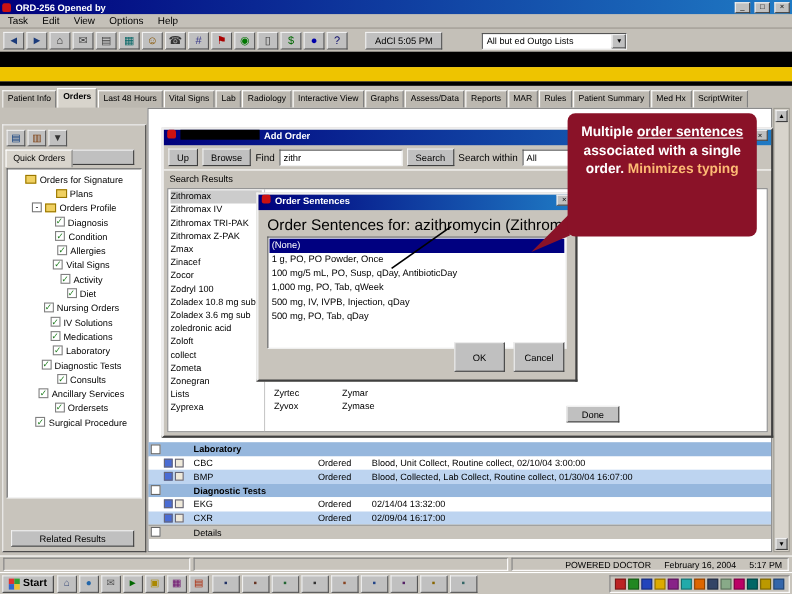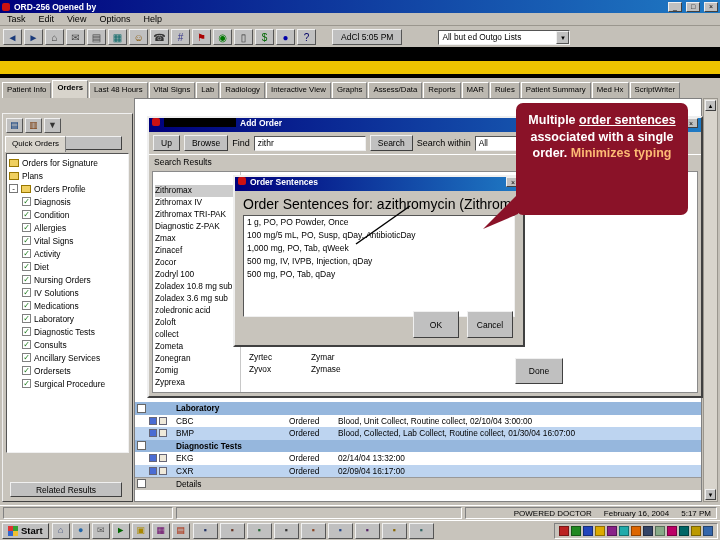--- a/index.html
+++ b/index.html
@@ -48,21 +48,21 @@
   .qo-tab{position:absolute;left:3px;top:0;height:16px;padding:2px 6px;background:#d8d4cc;
     border:1px solid #808080;border-bottom:none;border-top-color:#fff;border-left-color:#fff;font-size:8px;z-index:2;margin-top:38px;}
   .lp-body{position:absolute;left:0;top:15px;width:131px;height:389px;background:#c8c4bc;
     border:1px solid;border-color:#f0f0f0 #404040 #404040 #f0f0f0;padding:3px;}
   .lp-icons{display:flex;gap:2px;margin:1px 0 3px;}
   .lp-iconbtn{width:17px;height:15px;background:#c0c0c0;border:1px solid;border-color:#f0f0f0 #555 #555 #f0f0f0;
     font-size:9px;line-height:13px;text-align:center;padding:0;color:var(--c,#000);font-family:inherit;}
   .lp-view{margin:0 0 3px;height:14px;width:116px;background:#c0c0c0;border:1px solid;
     border-color:#f0f0f0 #404040 #404040 #f0f0f0;padding:1px 4px;font-size:8.5px;}
   .tree{background:#fff;border:1px solid;border-color:#555 #f0f0f0 #f0f0f0 #555;height:300px;overflow:hidden;padding:2px;}
-  .tree-root,.tree-leaf{display:flex;align-items:center;gap:3px;height:13px;font-size:8.4px;white-space:nowrap;overflow:hidden;}
+  .tree-root,.tree-leaf{display:flex;align-items:center;gap:3px;height:13px;font-size:8.4px;white-space:nowrap;overflow:hidden;justify-content:center;}
   .tree-leaf{padding-left:13px;}
   .expbox{width:9px;height:9px;flex:none;border:1px solid #777;background:#fff;font-size:8px;line-height:7px;text-align:center;}
   .folder{width:10px;height:8px;flex:none;background:#f0d060;border:1px solid #997700;}
   .cb{width:9px;height:9px;flex:none;border:1px solid #808080;background:#fff;font-size:8px;line-height:8px;color:#1a7a1a;text-align:center;}
   .related-btn{position:absolute;left:7px;bottom:4px;width:112px;height:15px;background:#c0c0c0;
     border:1px solid;border-color:#f0f0f0 #404040 #404040 #f0f0f0;font-size:8.5px;font-family:inherit;}
 
   
   .mainarea{position:absolute;left:134px;top:98px;width:568px;height:404px;background:#fff;border:1px solid #808080;}
   .vscroll{position:absolute;left:703px;top:98px;width:15px;height:404px;background:#d8d4cc;border:1px solid #9a968e;}
@@ -96,24 +96,24 @@
   .btn{background:#c0c0c0;border:1px solid;border-color:#f0f0f0 #404040 #404040 #f0f0f0;
     font-size:8.5px;height:16px;padding:0 7px;font-family:inherit;white-space:nowrap;}
   .find-input{width:112px;height:15px;border:1px solid;border-color:#555 #f0f0f0 #f0f0f0 #555;
     padding:0 3px;font-size:8.5px;font-family:inherit;background:#fff;}
   .mini-combo{width:86px;height:15px;background:#fff;border:1px solid;border-color:#555 #f0f0f0 #f0f0f0 #555;
     display:flex;align-items:center;}
   .sr-header{height:15px;border-top:1px solid #fff;padding:2px 5px;font-size:8.5px;}
   .dlg-body{position:absolute;left:3px;top:53px;right:3px;bottom:3px;background:#fff;border:1px solid #8a8a8a;}
   .drug-list{position:absolute;left:0;top:0;width:88px;bottom:0;border-right:1px solid #c8c8c8;padding:1px 2px;overflow:hidden;}
   .drug-item{height:12px;font-size:8.3px;white-space:nowrap;overflow:hidden;}
-  .drug-item.active{background:#cccccc;margin-top:12px;}
+  .drug-item.active{background:#cccccc;}
   .extra-results{position:absolute;left:96px;top:180px;display:grid;grid-template-columns:62px 62px;grid-auto-rows:12px;}
   .xr-item{font-size:8.3px;white-space:nowrap;overflow:hidden;}
-  .done-btn{position:absolute;right:134px;bottom:8px;width:48px;height:26px;}
+  .done-btn{position:absolute;right:134px;bottom:8px;width:48px;height:15px;}
 
   
   .dlg-os{position:absolute;left:233px;top:175px;width:292px;height:172px;background:#c8c4bc;
     border:2px solid;border-color:#efefef #404040 #404040 #efefef;z-index:5;}
   .os-label{margin:5px 8px 3px;font-size:14px;white-space:nowrap;overflow:hidden;}
   .os-list{margin:0 8px;height:102px;background:#fff;border:1px solid;border-color:#555 #f0f0f0 #f0f0f0 #555;padding:1px;overflow:hidden;}
   .os-item{height:13px;font-size:8.5px;padding:0 2px;white-space:nowrap;overflow:hidden;}
   .os-item.active{background:#000080;color:#fff;}
   .os-btns{position:absolute;right:10px;bottom:7px;display:flex;gap:8px;}
   .os-btn{width:46px;height:27px;}
@@ -434,33 +434,33 @@
         <span class="combo-arrow">▼</span>
       </span>
     </div>
     <div class="sr-header">Search Results</div>
     <div class="dlg-body">
       <div class="drug-list">
 
       <div class="drug-item active">Zithromax</div>
           <div class="drug-item">Zithromax IV</div>
           <div class="drug-item">Zithromax TRI-PAK</div>
-          <div class="drug-item">Diagnostic Z-PAK</div>
+          <div class="drug-item">Zithromax Z-PAK</div>
           <div class="drug-item">Zmax</div>
           <div class="drug-item">Zinacef</div>
           <div class="drug-item">Zocor</div>
           <div class="drug-item">Zodryl 100</div>
           <div class="drug-item">Zoladex 10.8 mg sub</div>
           <div class="drug-item">Zoladex 3.6 mg sub</div>
           <div class="drug-item">zoledronic acid</div>
           <div class="drug-item">Zoloft</div>
           <div class="drug-item">collect</div>
           <div class="drug-item">Zometa</div>
           <div class="drug-item">Zonegran</div>
-          <div class="drug-item">Zomig</div>
+          <div class="drug-item">Lists</div>
           <div class="drug-item">Zyprexa</div>
         </div>
       <div class="extra-results">
 
       <span class="xr-item">Zyrtec</span>
           <span class="xr-item">Zymar</span>
           <span class="xr-item">Zyvox</span>
           <span class="xr-item">Zymase</span>
         </div>
       <button class="btn done-btn">Done</button>
@@ -470,20 +470,21 @@
   <div class="dlg-os">
     <div class="dlg-title">
       <span class="app-icon"></span>
       <span>Order Sentences</span>
       <span class="spacer"></span>
       <button class="wbtn">×</button>
     </div>
     <div class="os-label">Order Sentences for:  azithromycin (Zithromax)</div>
     <div class="os-list">
 
+    <div class="os-item active">(None)</div>
         <div class="os-item">1 g, PO, PO Powder, Once</div>
         <div class="os-item">100 mg/5 mL, PO, Susp, qDay, AntibioticDay</div>
         <div class="os-item">1,000 mg, PO, Tab, qWeek</div>
         <div class="os-item">500 mg, IV, IVPB, Injection, qDay</div>
         <div class="os-item">500 mg, PO, Tab, qDay</div>
       </div>
     <div class="os-btns">
       <button class="btn os-btn">OK</button>
       <button class="btn os-btn">Cancel</button>
     </div>

